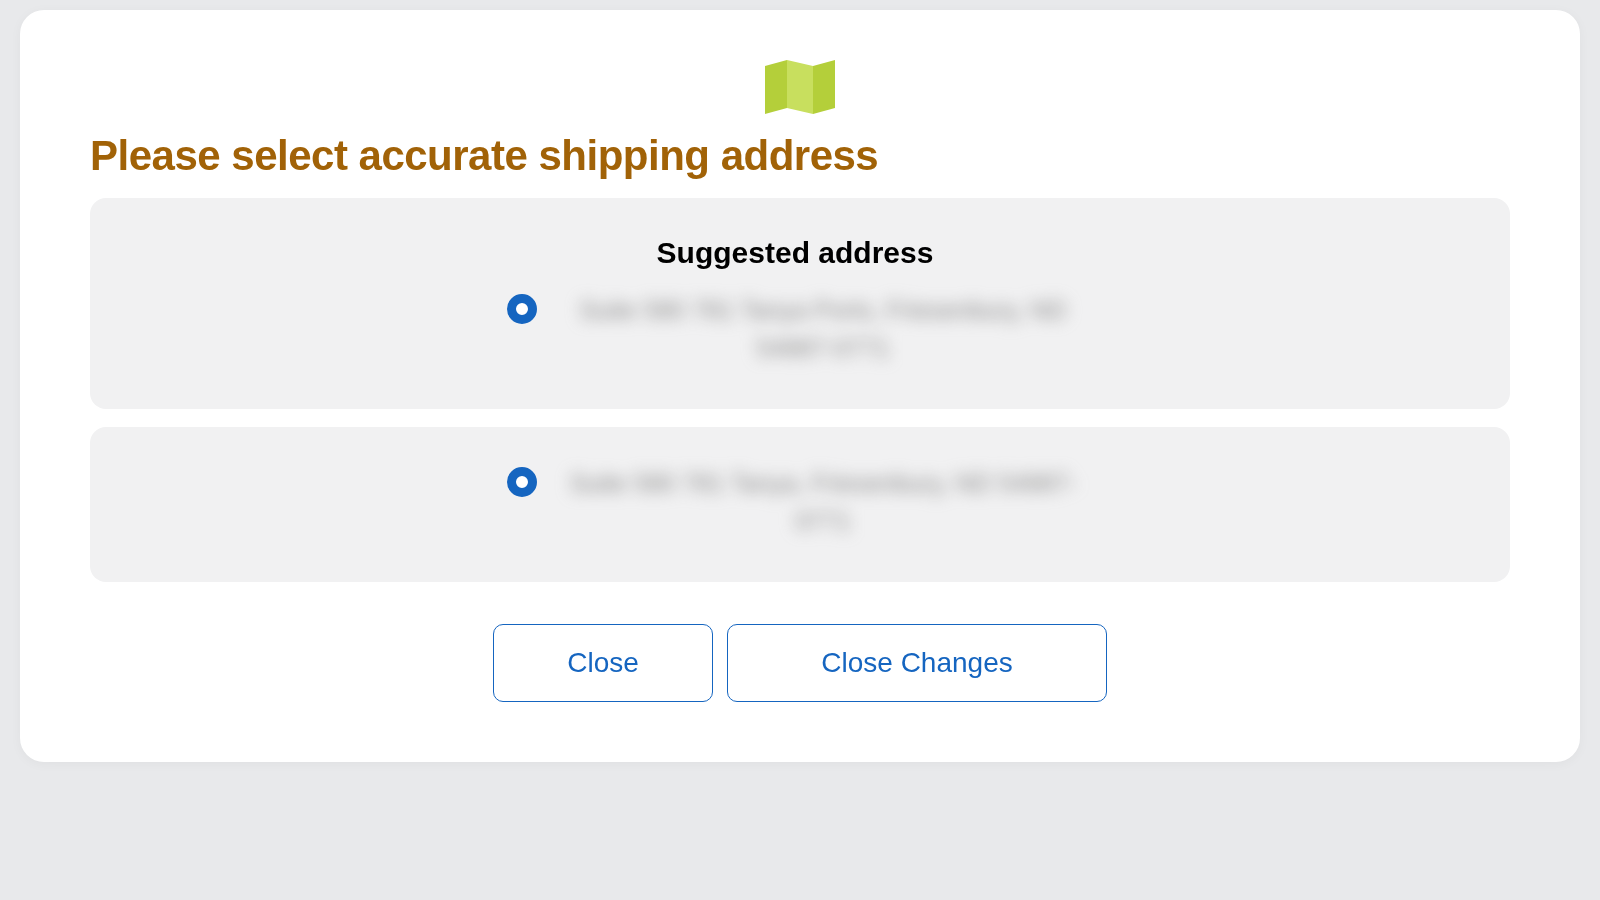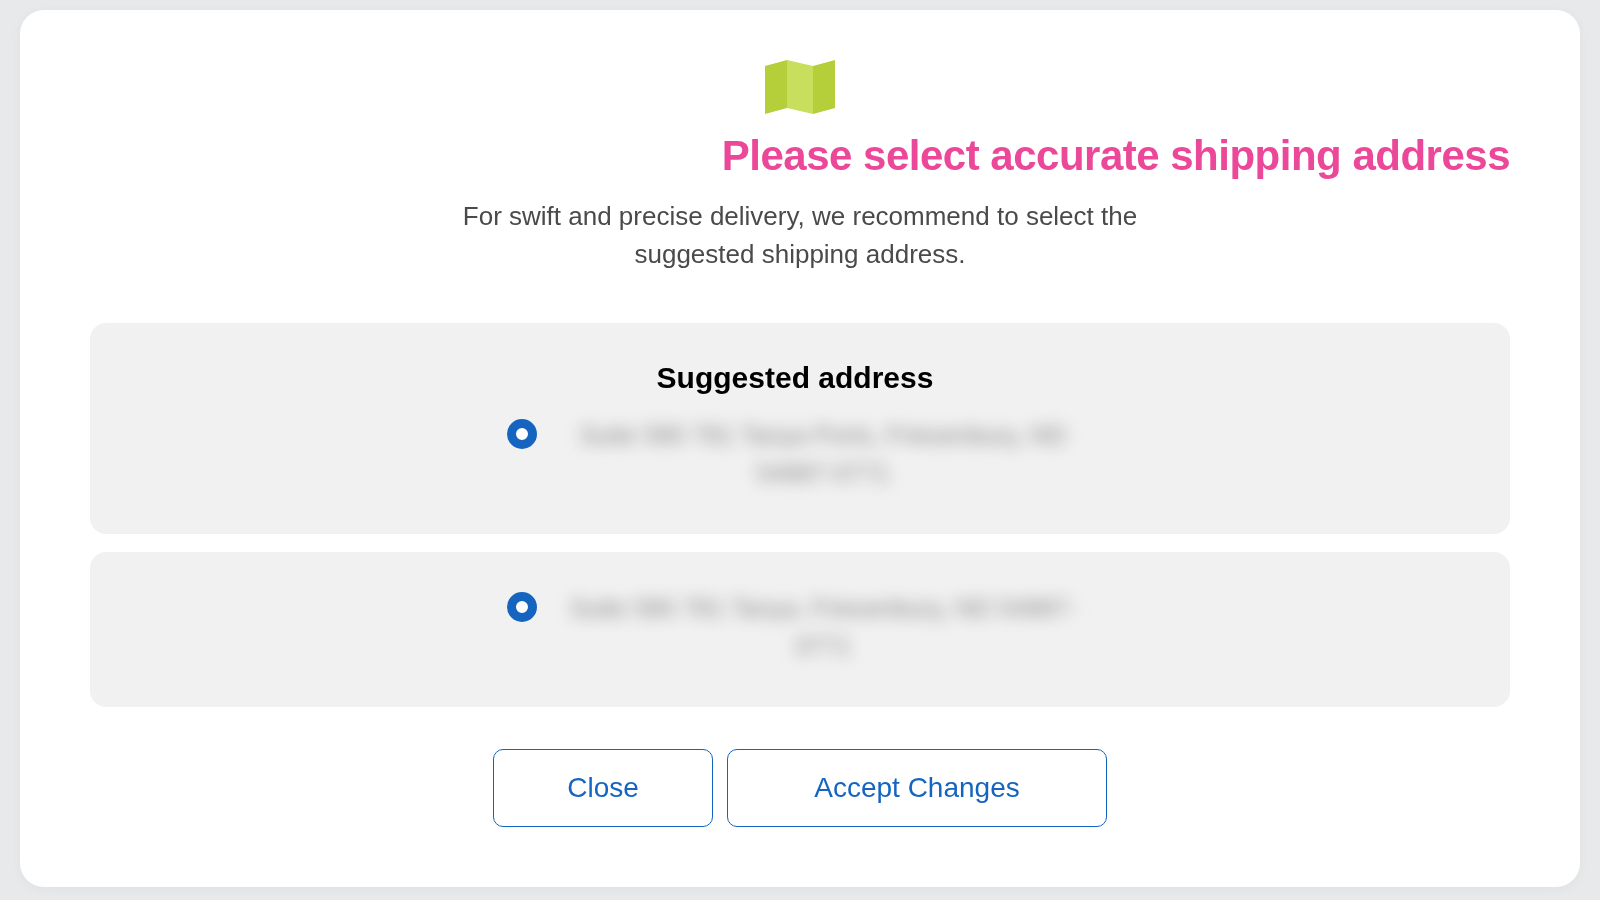--- a/index.html
+++ b/index.html
@@ -21,24 +21,24 @@
       padding: 50px 70px 60px 70px;
       box-shadow: 0 2px 12px rgba(0,0,0,0.04);
     }
     .icon-wrap {
       display: flex;
       justify-content: center;
       margin-bottom: 18px;
     }
     .map-icon svg { display: block; }
     .title {
-      text-align: right;
+      text-align: left;
       font-size: 42px;
       font-weight: 700;
-      color: #ec4899;
+      color: #a16207;
       letter-spacing: -0.5px;
       margin-bottom: 18px;
     }
     .subtitle {
       text-align: center;
       font-size: 26px;
       color: #4a4a4a;
       line-height: 1.45;
       max-width: 800px;
       margin: 0 auto 50px auto;
@@ -110,35 +110,34 @@
     <span class="map-icon">
       <svg width="74" height="54" viewBox="0 0 74 54">
         <polygon points="2,6 24,0 24,48 2,54" fill="#b4cf3a"></polygon>
         <polygon points="24,0 50,6 50,54 24,48" fill="#c8df5e"></polygon>
         <polygon points="50,6 72,0 72,48 50,54" fill="#b4cf3a"></polygon>
       </svg>
     </span>
   </div>
 
   <h1 class="title">Please select accurate shipping address</h1>
-  <p class="subtitle">For swift and precise delivery, we recommend to select the suggested shipping address.</p>
 
   <div class="option-card">
     <div class="option-title">Suggested address</div>
     <div class="option-body">
       <span class="radio"></span>
       <div class="blurred-text">Suite 580 781 Tanya Ports, Friesenbury, ND 54987-0771</div>
     </div>
   </div>
 
   <div class="option-card">
     <div class="option-body">
       <span class="radio"></span>
       <div class="blurred-text">Suite 580 781 Tanya, Friesenbury, ND 54987-0771</div>
     </div>
   </div>
 
   <div class="actions">
     <button class="btn">Close</button>
-    <button class="btn btn-accept">Accept Changes</button>
+    <button class="btn btn-accept">Close Changes</button>
   </div>
 
 </div>
 
 </body></html>

